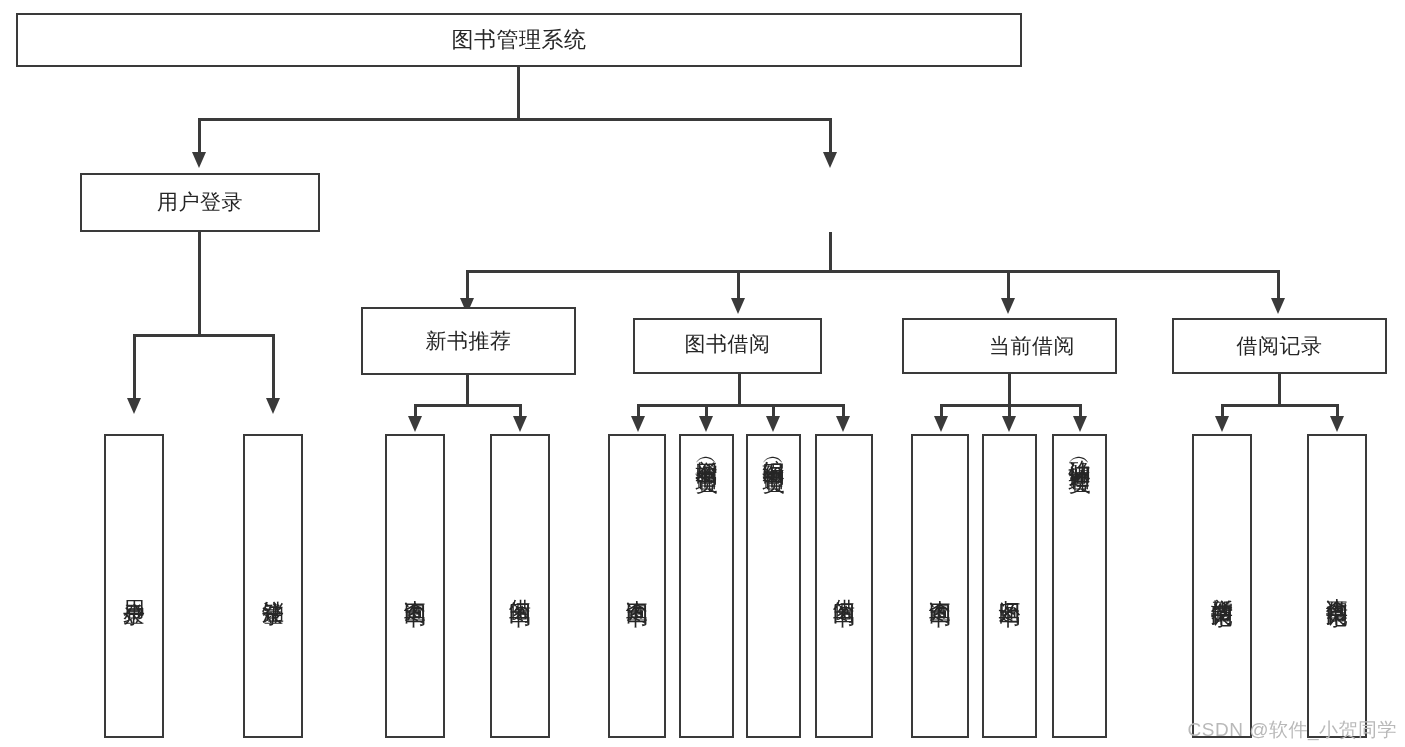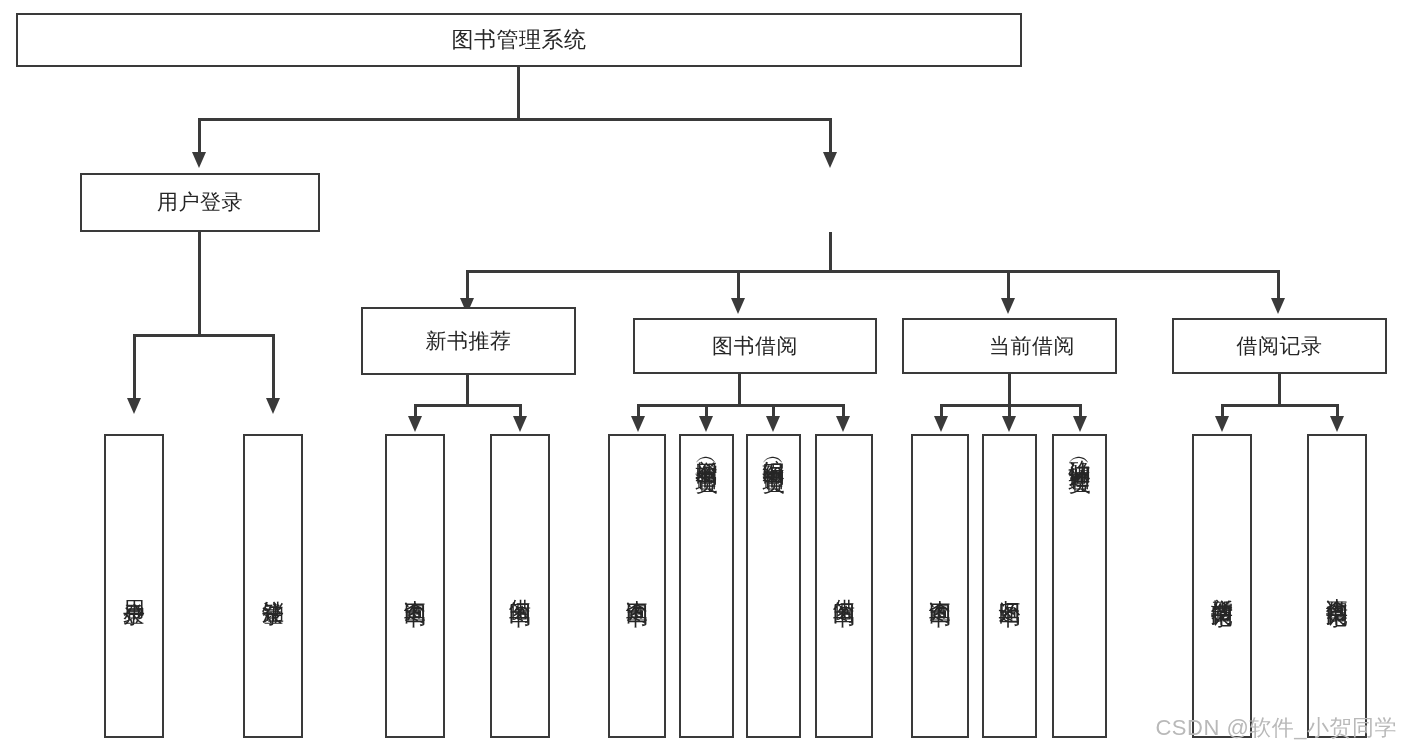--- a/index.html
+++ b/index.html
@@ -76,21 +76,21 @@
     height: 0;
     border-left: 7px solid transparent;
     border-right: 7px solid transparent;
     border-top: 16px solid #3a3a3a;
   }
   
   #watermark {
     position: absolute;
     right: 8px;
     bottom: 4px;
-    font-size: 22px;
+    font-size: 19px;
     color: #b9b9b9;
     letter-spacing: 0.5px;
     white-space: nowrap;
     user-select: none;
     text-align: center;
   }
 </style>
 </head>
 <body>
 
@@ -130,21 +130,21 @@
   <div class="edge v" style="left:737px; top:270px; width:3px; height:30px;"></div>
   <div class="arrow" style="left:731px; top:298px;"></div>
   <div class="edge v" style="left:1007px; top:270px; width:3px; height:30px;"></div>
   <div class="arrow" style="left:1001px; top:298px;"></div>
   <div class="edge v" style="left:1277px; top:270px; width:3px; height:30px;"></div>
   <div class="arrow" style="left:1271px; top:298px;"></div>
 
   <div class="node horiz" style="left:361px; top:307px; width:215px; height:68px;">
     <span class="node-label">新书推荐</span>
   </div>
-  <div class="node horiz" style="left:633px; top:318px; width:244px; height:56px;">
+  <div class="node horiz" style="left:633px; top:318px; width:189px; height:56px;font-family:Liberation Mono, monospace;">
     <span class="node-label">图书借阅</span>
   </div>
   <div class="node horiz" style="left:902px; top:318px; width:215px; height:56px;padding-left:45px;">
     <span class="node-label">当前借阅</span>
   </div>
   <div class="node horiz" style="left:1172px; top:318px; width:215px; height:56px;">
     <span class="node-label">借阅记录</span>
   </div>
 
   <div class="edge v" style="left:466px; top:374px; width:3px; height:32px;"></div>

